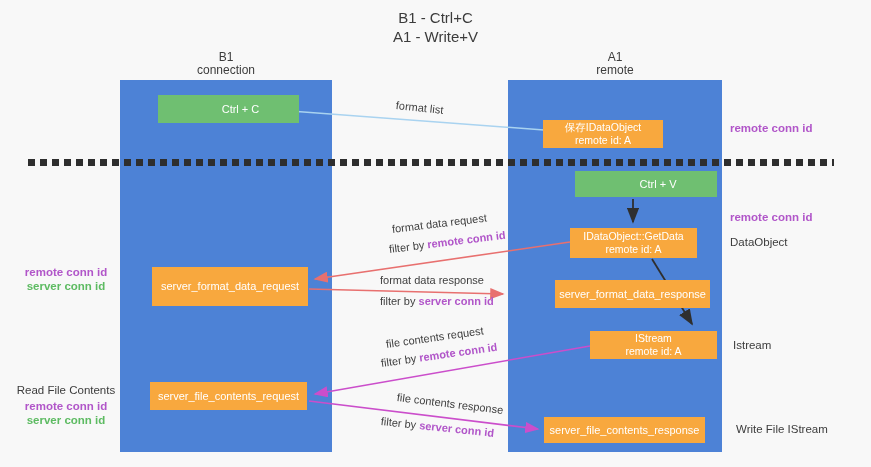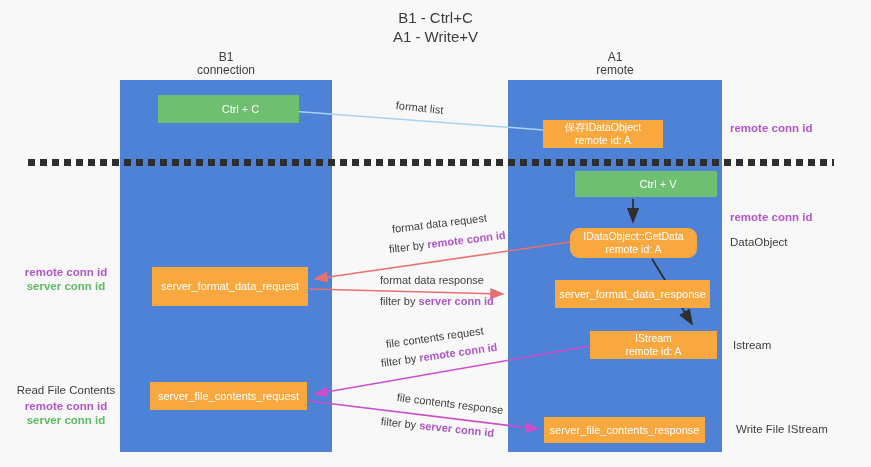--- a/index.html
+++ b/index.html
@@ -93,21 +93,21 @@
 
 <div class="abs node orange two-line" style="left:543px;top:120px;width:120px;height:28px;">
   <div>
     <div>保存IDataObject</div>
     <div>remote id: A</div>
   </div>
 </div>
 
 <div class="abs node green" style="left:575px;top:171px;width:118px;height:26px;">Ctrl + V</div>
 
-<div class="abs node orange two-line" style="left:570px;top:228px;width:127px;height:30px;border-radius:9px;">
+<div class="abs node orange two-line" style="left:570px;top:228px;width:127px;height:30px;">
   <div>
     <div>IDataObject::GetData</div>
     <div>remote id: A</div>
   </div>
 </div>
 
 <div class="abs node orange" style="left:152px;top:267px;width:156px;height:39px;">server_format_data_request</div>
 
 <div class="abs node orange" style="left:510px;top:280px;width:155px;height:28px;margin-left:45px;">server_format_data_response</div>
 

